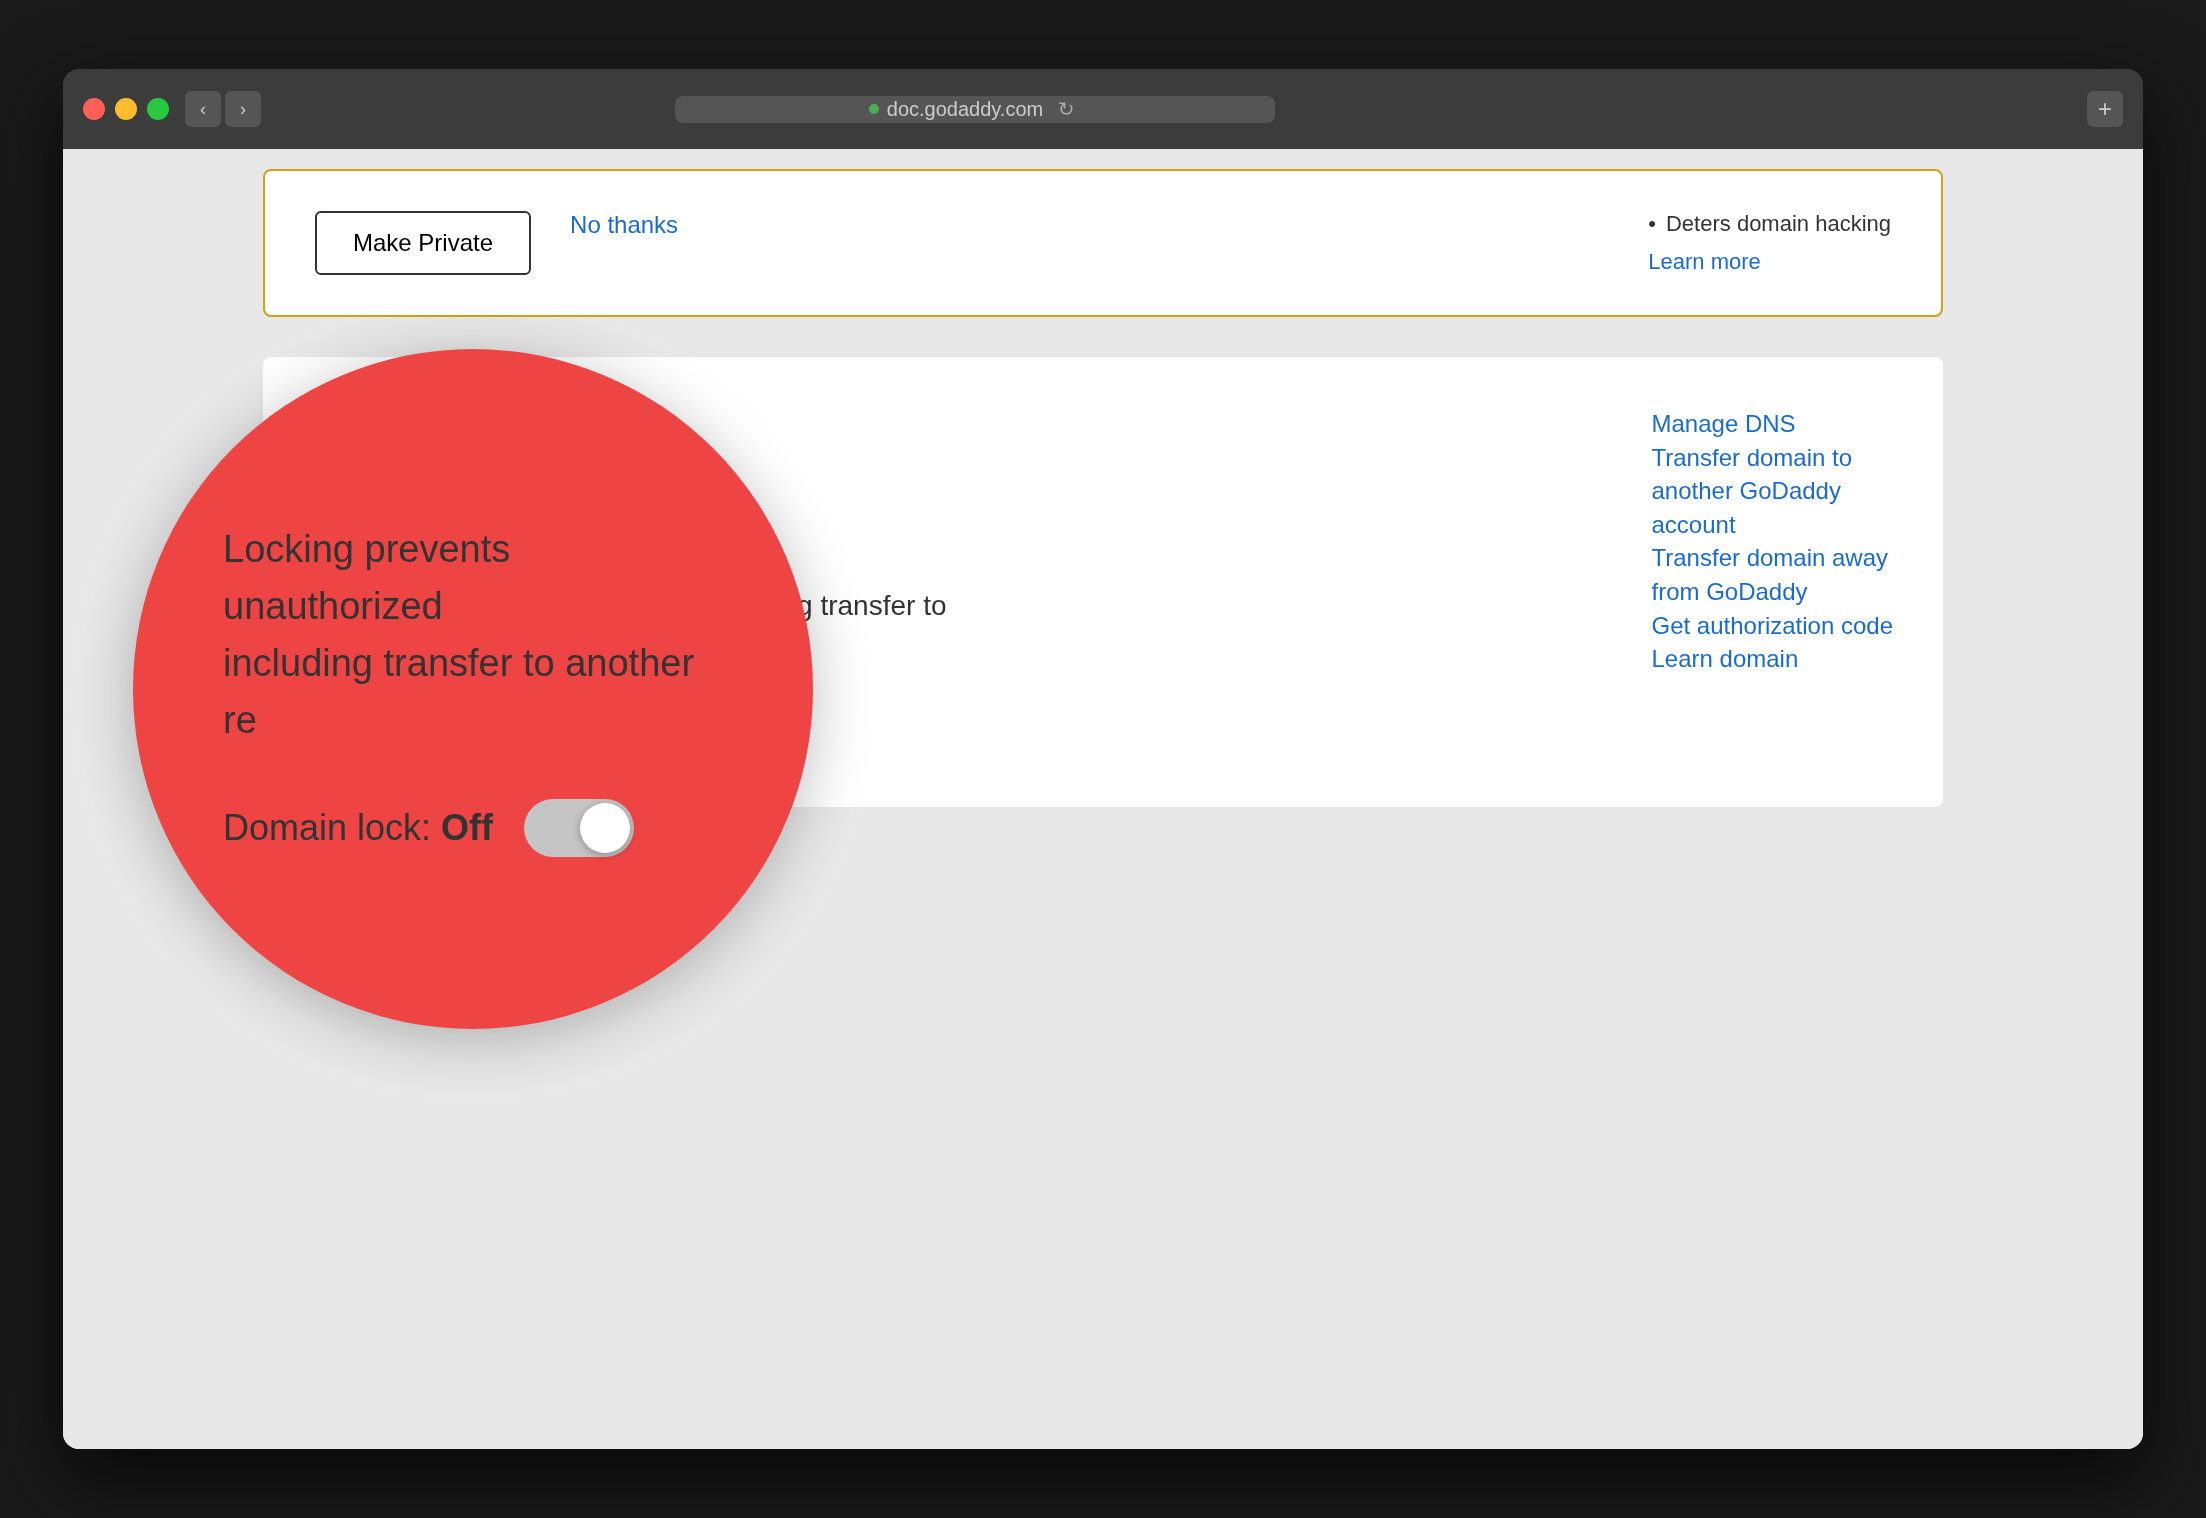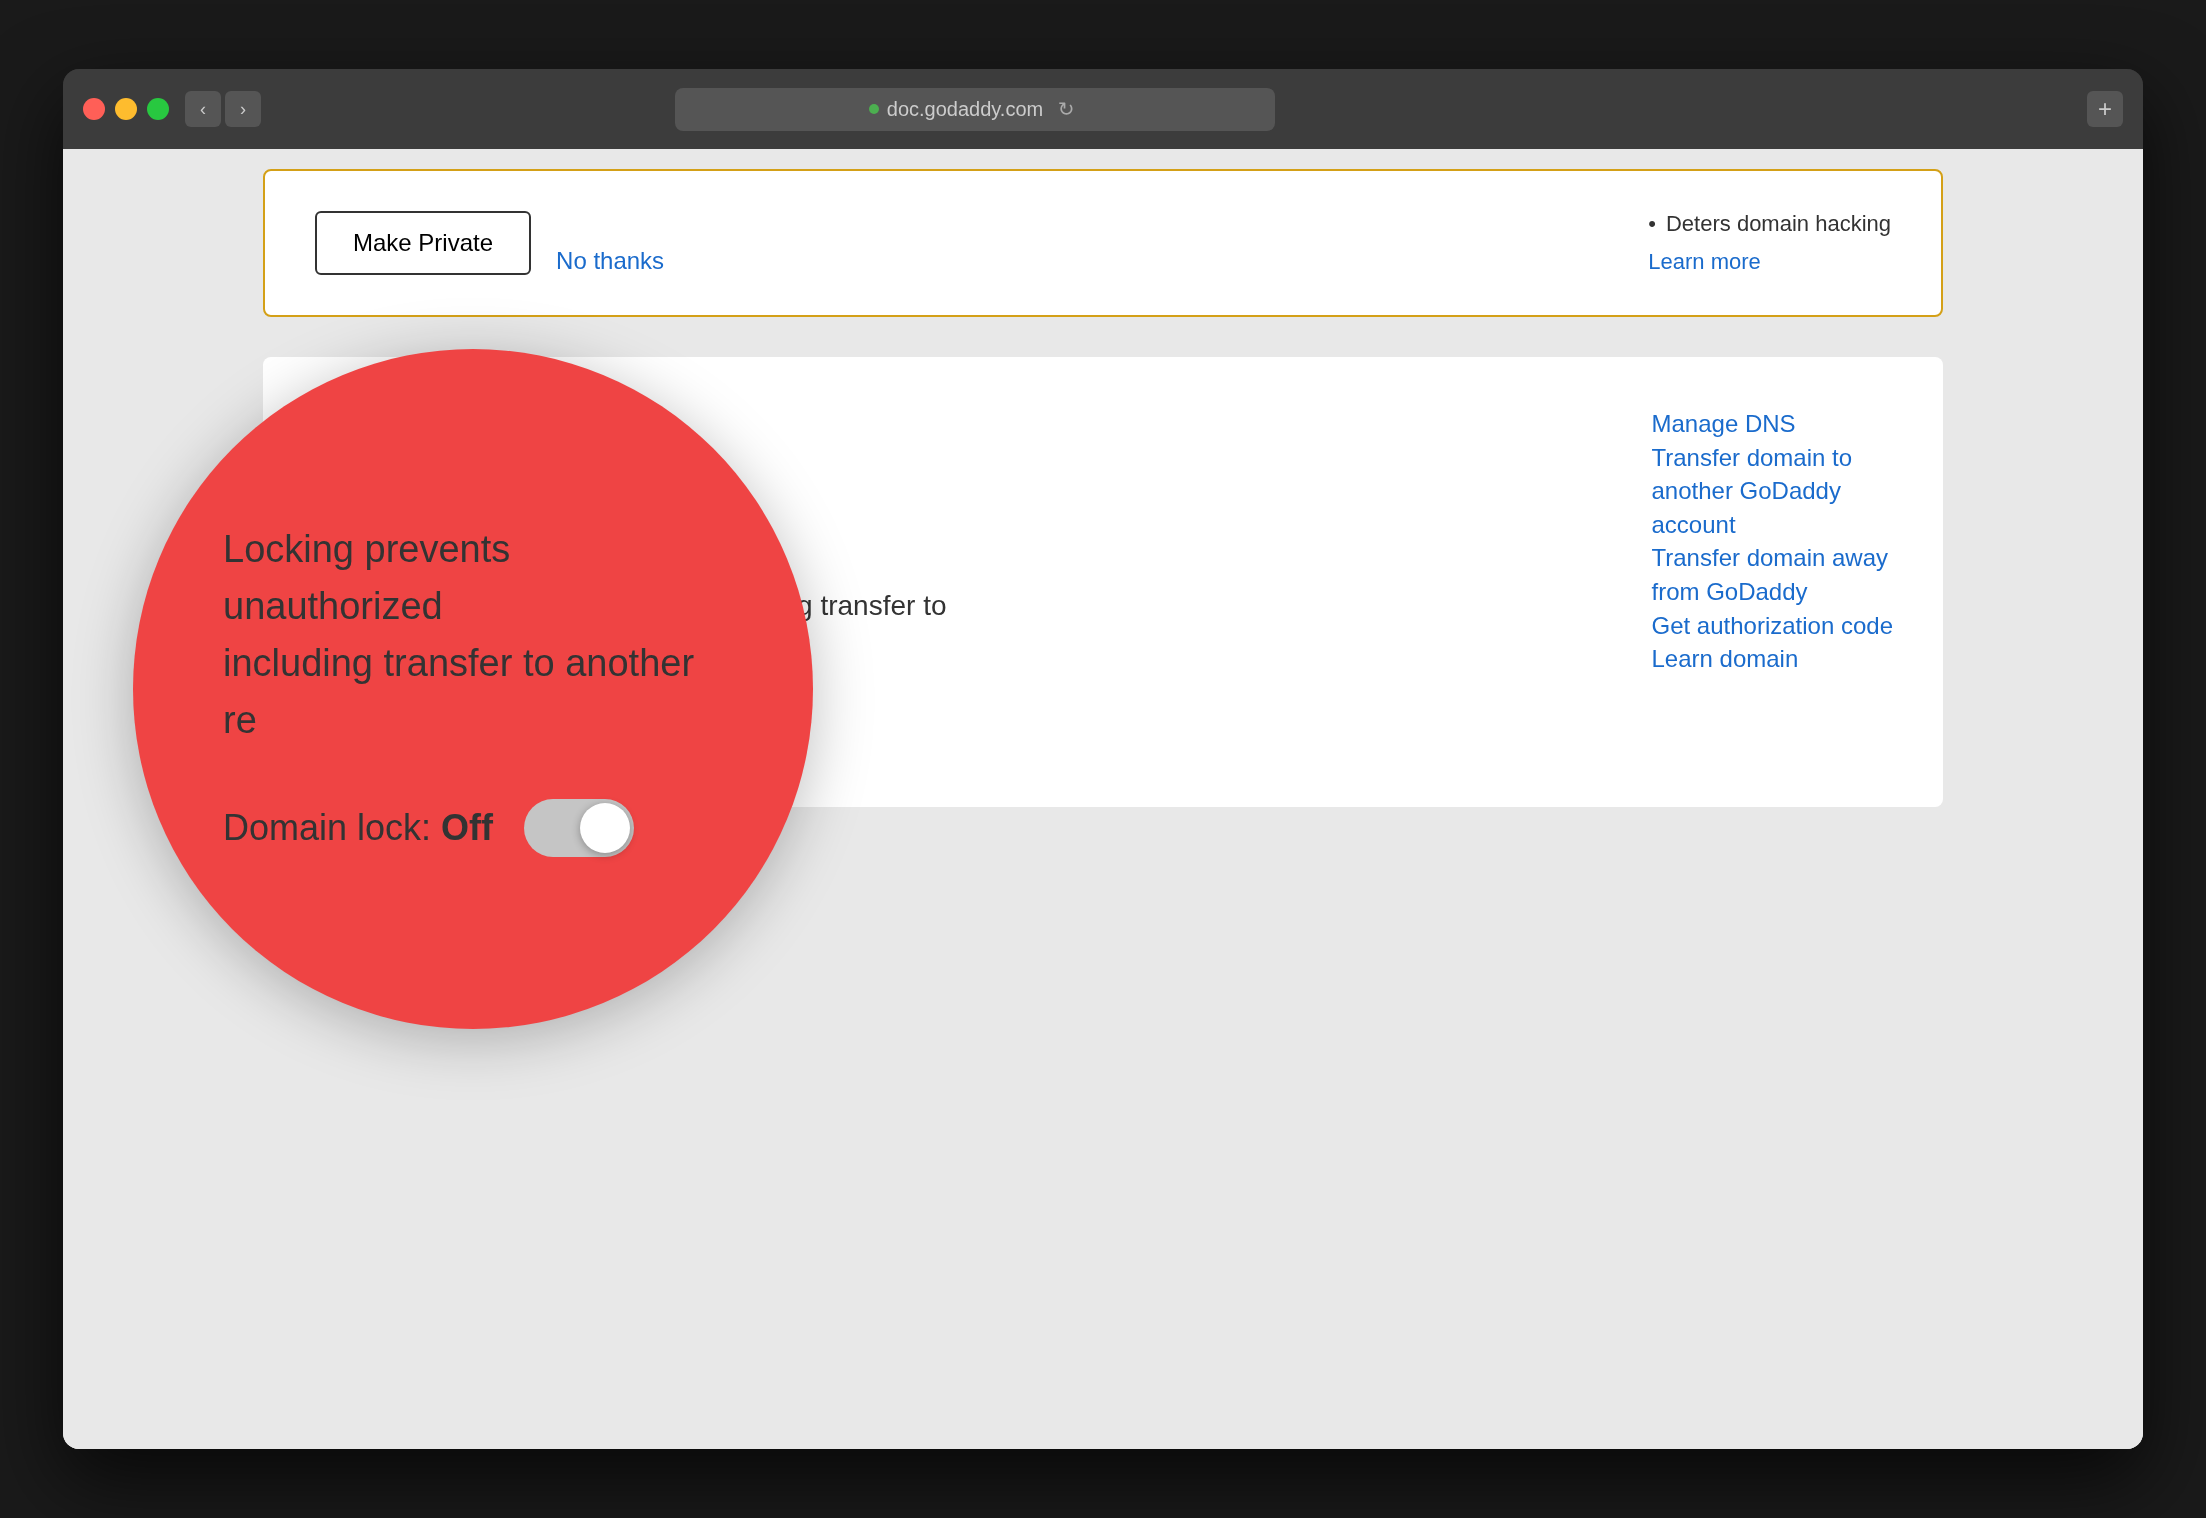--- a/index.html
+++ b/index.html
@@ -65,21 +65,21 @@
       align-items: center;
       justify-content: center;
       color: #ccc;
       font-size: 18px;
       cursor: pointer;
     }
 
     .address-bar {
       flex: 1;
       max-width: 600px;
-      height: 43px;
+      height: 27px;
       background: #555;
       border-radius: 8px;
       display: flex;
       align-items: center;
       justify-content: center;
       gap: 8px;
       margin: 0 auto;
     }
 
     .address-bar .dot {
@@ -145,22 +145,22 @@
       border-radius: 8px;
       padding: 40px 50px;
       display: flex;
       align-items: center;
       justify-content: space-between;
       margin-bottom: 40px;
     }
 
     .privacy-buttons {
       display: flex;
-      align-items: flex-end;
-      gap: 16px;
+      align-items: flex-start;
+      gap: 30px;
     }
 
     .make-private-btn {
       padding: 16px 36px;
       border: 2px solid #333;
       border-radius: 6px;
       background: white;
       font-size: 24px;
       font-weight: 500;
       cursor: pointer;

